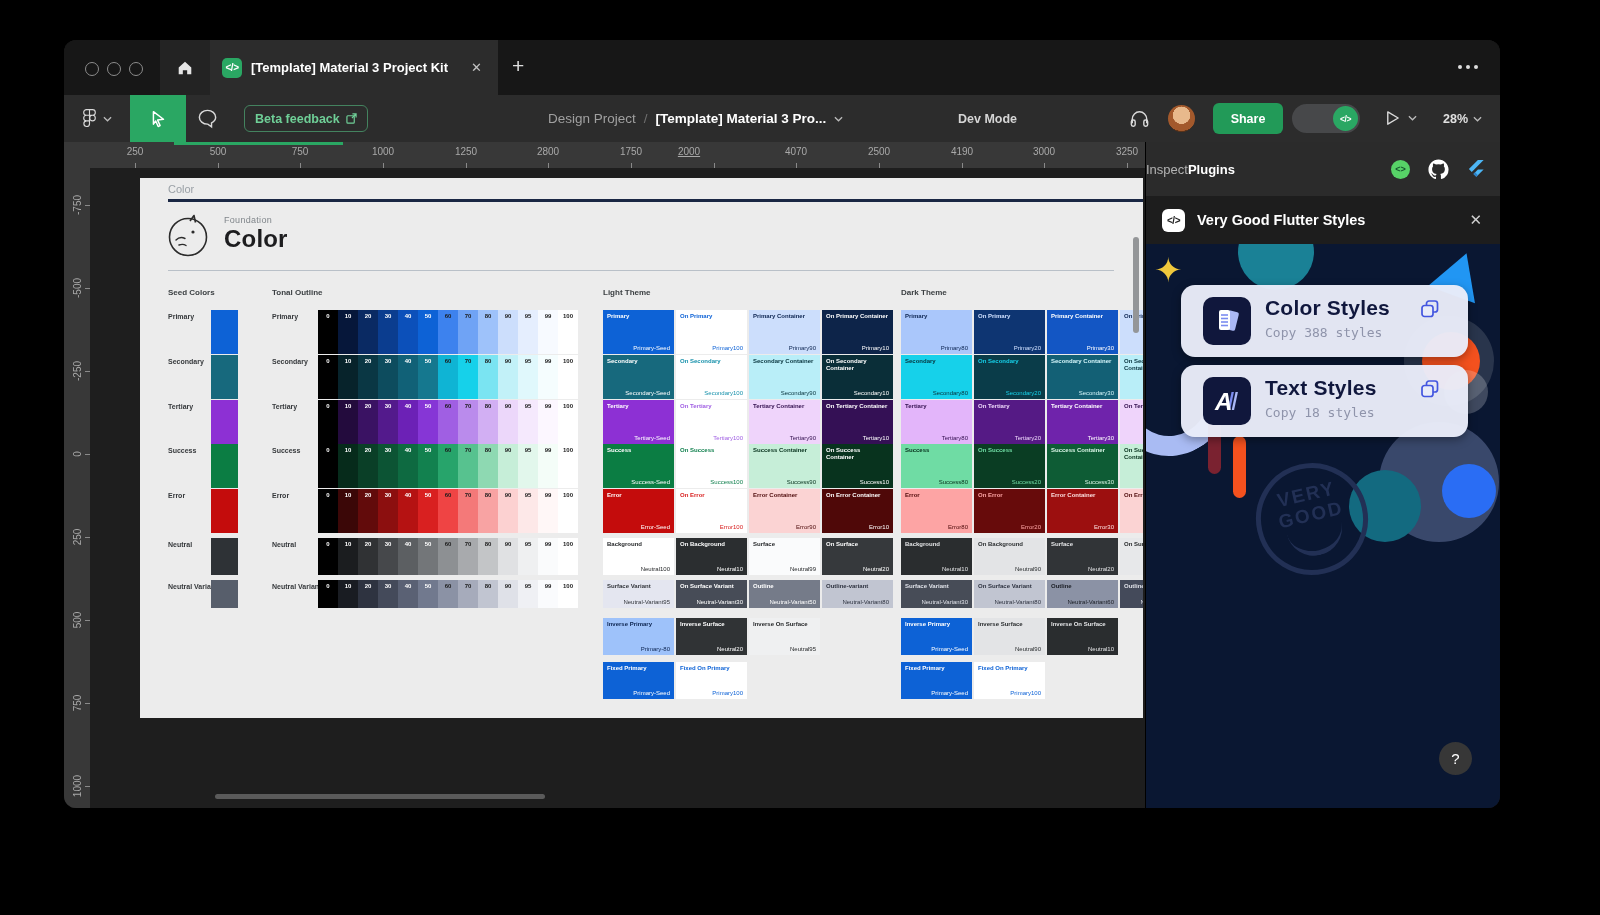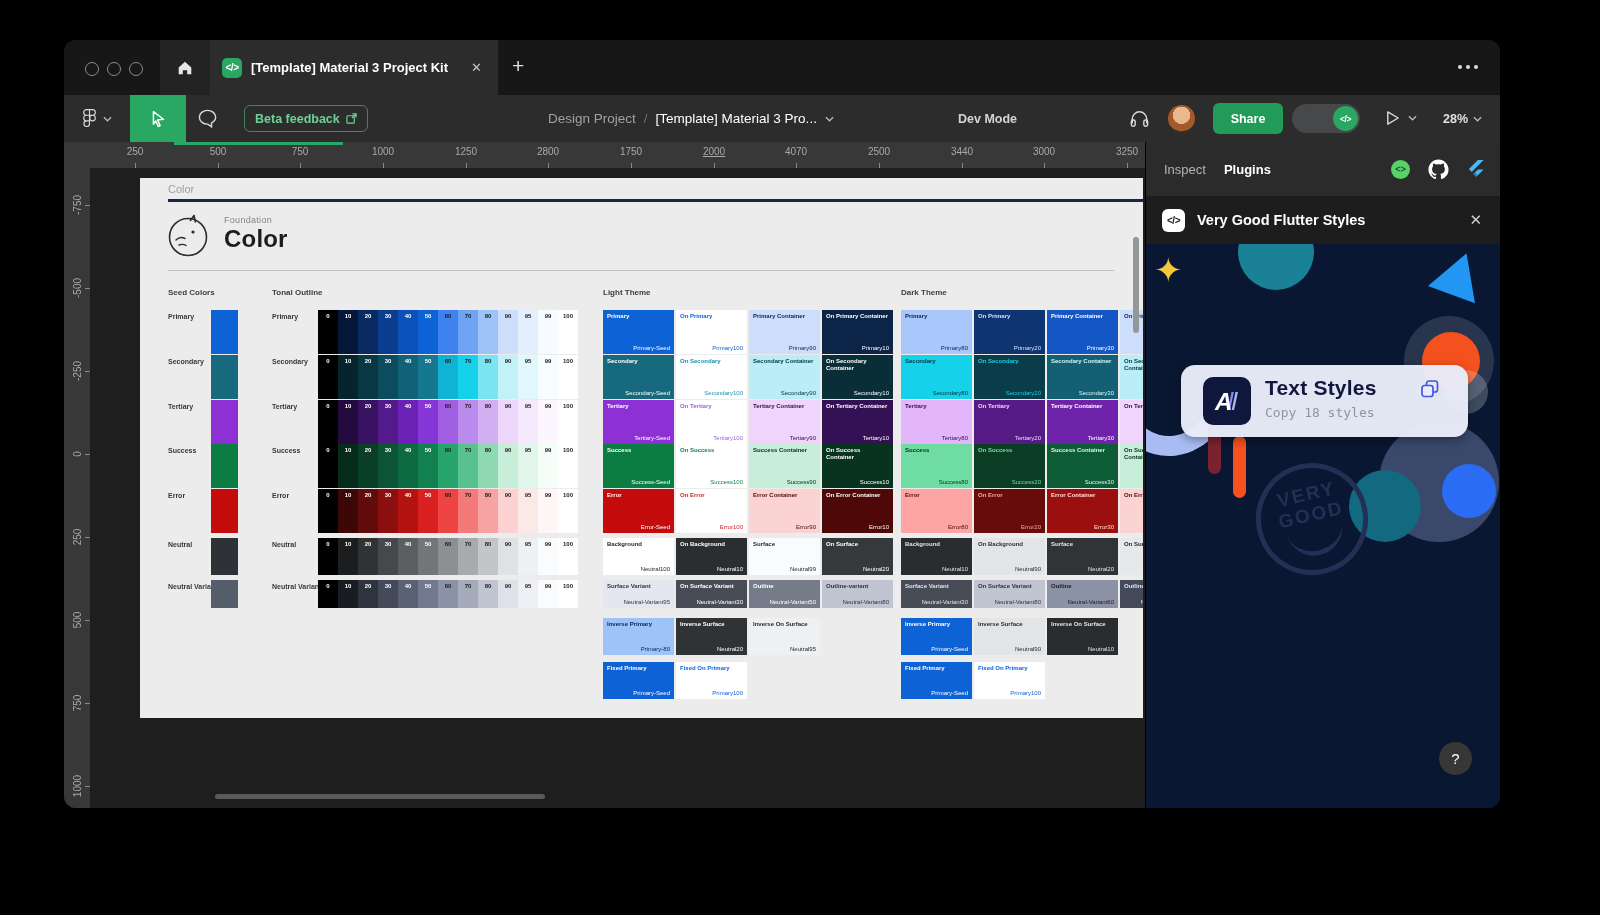--- a/index.html
+++ b/index.html
@@ -52,21 +52,21 @@
   .tonal-cell{width:20px;position:relative}
   .tonal-cell span{position:absolute;top:3px;left:0;right:0;text-align:center;font-size:6px;font-weight:600}
   .tcard{position:absolute;width:71px;box-sizing:border-box}
   .tcard .t{position:absolute;left:4px;top:3px;right:3px;font-size:6px;font-weight:600;line-height:7px}
   .tcard .s{position:absolute;right:4px;bottom:3px;font-size:6px;font-weight:500}
   .vscroll{position:absolute;left:1069px;top:95px;width:6px;height:96px;background:#949698;border-radius:3px}
   .hscroll{position:absolute;left:151px;top:652px;width:330px;height:5px;background:#5a5a5a;border-radius:3px}
   
   .panel{position:relative;width:355px;height:666px;background:#0a1732;border-left:1px solid #000;box-sizing:border-box}
   .p-head{position:relative;height:54px;background:#2b2b2b;display:flex;align-items:center}
-  .p-tab{font-size:13px;margin-left:18px}
+  .p-tab{font-size:13px;}
   .p-icons{position:absolute;right:14px;display:flex;gap:18px;align-items:center}
   .p-bar{position:relative;height:48px;background:#1d1d1d;display:flex;align-items:center}
   .p-bar-icon{margin-left:16px;width:23px;height:23px;border-radius:6px;background:#fff;color:#1d1d1d;font-size:10px;font-weight:800;display:flex;align-items:center;justify-content:center;letter-spacing:-.5px}
   .p-bar-title{margin-left:12px;color:#fff;font-size:14.5px;font-weight:700}
   .p-close{position:absolute;right:18px;color:#d0d0d0;font-size:15px}
   .p-body{position:relative;height:564px;overflow:hidden}
   .card{position:absolute;left:35px;width:287px;height:72px;background:rgba(233,236,249,.97);border-radius:14px;box-shadow:0 3px 10px rgba(0,0,0,.35);z-index:2}
   .card-icon{position:absolute;left:22px;top:12px;width:48px;height:48px;background:#10173c;border-radius:10px;display:flex;align-items:center;justify-content:center}
   .card-title{position:absolute;left:84px;top:11px;font-size:21px;font-weight:800;color:#10173d;letter-spacing:.2px}
   .card-sub{position:absolute;left:84px;top:40px;font-size:13px;color:#8f94ab;font-family:"DejaVu Sans Mono",monospace}
@@ -127,21 +127,21 @@
     <div class="beta">
       <span>Beta feedback</span>
       <svg width="11" height="11" viewBox="0 0 12 12" fill="none" stroke="#6fcf97" stroke-width="1.3">
             <rect x="1" y="3" width="8" height="8" rx="1"></rect>
             <path d="M7 1h4v4M11 1 6.5 5.5"></path>
           </svg>
     </div>
     <div class="crumb">
       <span style="color:#a0a0a0">Design Project</span>
       <span style="color:#6f6f6f">/</span>
-      <span style="color:#fff;font-weight:400">[Template] Material 3 Pro...</span>
+      <span style="color:#fff;font-weight:700">[Template] Material 3 Pro...</span>
       <svg width="9" height="6" viewBox="0 0 10 6">
             <polyline points="1,1 5,5 9,1" fill="none" stroke="#bbb" stroke-width="1.4"></polyline>
           </svg>
     </div>
     <div class="devmode">Dev Mode</div>
     <div class="abs" style="left:1064px;top:12px">
       <svg width="23" height="23" viewBox="0 0 24 24" fill="none" stroke="#d9d9d9" stroke-width="1.5">
             <path d="M4.5 17v-4.5a7.5 7.5 0 0 1 15 0V17"></path>
             <rect x="3.5" y="13.5" width="4" height="6.5" rx="1.8"></rect>
             <rect x="16.5" y="13.5" width="4" height="6.5" rx="1.8"></rect>
@@ -180,27 +180,27 @@
             <div class="rl-h" style="left: 210px;">750</div>
             <div class="rt-h" style="left: 210px;"></div>
             <div class="rl-h" style="left: 293px;">1000</div>
             <div class="rt-h" style="left: 293px;"></div>
             <div class="rl-h" style="left: 376px;">1250</div>
             <div class="rt-h" style="left: 376px;"></div>
             <div class="rl-h" style="left: 458px;">2800</div>
             <div class="rt-h" style="left: 458px;"></div>
             <div class="rl-h" style="left: 541px;">1750</div>
             <div class="rt-h" style="left: 541px;"></div>
-            <div class="rl-h" style="left: 624px; text-decoration: underline;">2000</div>
+            <div class="rl-h" style="left: 599px; text-decoration: underline;">2000</div>
             <div class="rt-h" style="left: 624px;"></div>
             <div class="rl-h" style="left: 706px;">4070</div>
             <div class="rt-h" style="left: 706px;"></div>
             <div class="rl-h" style="left: 789px;">2500</div>
             <div class="rt-h" style="left: 789px;"></div>
-            <div class="rl-h" style="left: 872px;">3440</div>
+            <div class="rl-h" style="left: 872px;">4190</div>
             <div class="rt-h" style="left: 872px;"></div>
             <div class="rl-h" style="left: 954px;">3000</div>
             <div class="rt-h" style="left: 954px;"></div>
             <div class="rl-h" style="left: 1037px;">3250</div>
             <div class="rt-h" style="left: 1037px;"></div>
           </div>
       <div class="v-ruler" id="vruler">
             <div class="rl-v" style="top: 63px;">-750</div>
             <div class="rt-v" style="top: 63px;"></div>
             <div class="rl-v" style="top: 146px;">-500</div>
@@ -844,20 +844,40 @@
         <div class="deco" style="left:-36px;top:94px;width:118px;height:118px;border:20px solid #a9bbf3;background:transparent;border-top-color:transparent;border-right-color:transparent;transform:rotate(-30deg);box-sizing:border-box;z-index:1"></div>
         <div class="deco" style="left:258px;top:72px;width:90px;height:90px;background:rgba(255,255,255,.13);z-index:1"></div>
         <div class="deco" style="left:276px;top:88px;width:58px;height:58px;background:#f4511e;z-index:1"></div>
         <div class="deco" style="left:298px;top:126px;width:44px;height:44px;background:rgba(255,255,255,.22);z-index:1"></div>
         <div class="abs" style="left:62px;top:176px;width:13px;height:54px;border-radius:7px;background:#7a2230;z-index:1"></div>
         <div class="abs" style="left:87px;top:192px;width:13px;height:62px;border-radius:7px;background:#f4511e;z-index:1"></div>
         <div class="deco" style="left:233px;top:178px;width:120px;height:120px;background:rgba(169,187,243,.3);z-index:1"></div>
         <div class="deco" style="left:203px;top:226px;width:72px;height:72px;background:#136a80;z-index:1"></div>
         <div class="deco" style="left:296px;top:220px;width:54px;height:54px;background:#2a6df4;z-index:1"></div>
 
+        <div class="card" style="top:41px">
+          <div class="card-icon">
+            <svg width="30" height="30" viewBox="0 0 30 30">
+              <g transform="rotate(14 19 15)">
+                    <rect x="14" y="5" width="11" height="19" rx="2" fill="#aab8f5"></rect>
+                  </g>
+              <rect x="7" y="4" width="11" height="20" rx="2" fill="#fff"></rect>
+              <line x1="9" y1="9" x2="16" y2="9" stroke="#7b8cf0" stroke-width="1.6"></line>
+              <line x1="9" y1="12.5" x2="16" y2="12.5" stroke="#7b8cf0" stroke-width="1.6"></line>
+              <line x1="9" y1="16" x2="16" y2="16" stroke="#7b8cf0" stroke-width="1.6"></line>
+              <line x1="9" y1="19.5" x2="16" y2="19.5" stroke="#7b8cf0" stroke-width="1.6"></line>
+            </svg>
+          </div>
+          <div class="card-title">Color Styles</div>
+          <div class="card-sub">Copy 388 styles</div>
+          <svg class="copy-ic" width="20" height="20" viewBox="0 0 20 20" fill="none" stroke="#4356e0" stroke-width="1.7">
+                <rect x="6.5" y="2" width="11" height="11" rx="2.5"></rect>
+                <rect x="2" y="6.5" width="11" height="11" rx="2.5" fill="#e9ecf9"></rect>
+              </svg>
+        </div>
         <div class="card" style="top:121px">
           <div class="card-icon">
             <svg width="30" height="30" viewBox="0 0 30 30">
               <g transform="skewX(-12)">
                     <line x1="22" y1="6" x2="22" y2="24" stroke="#7b8cf0" stroke-width="2.4"></line>
                     <line x1="26" y1="6" x2="26" y2="24" stroke="#aab8f5" stroke-width="2.4"></line>
                   </g>
               <text x="3" y="24" font-family="Liberation Sans, sans-serif" font-size="24" font-weight="bold" font-style="italic" fill="#fff">A</text>
             </svg>
           </div>

